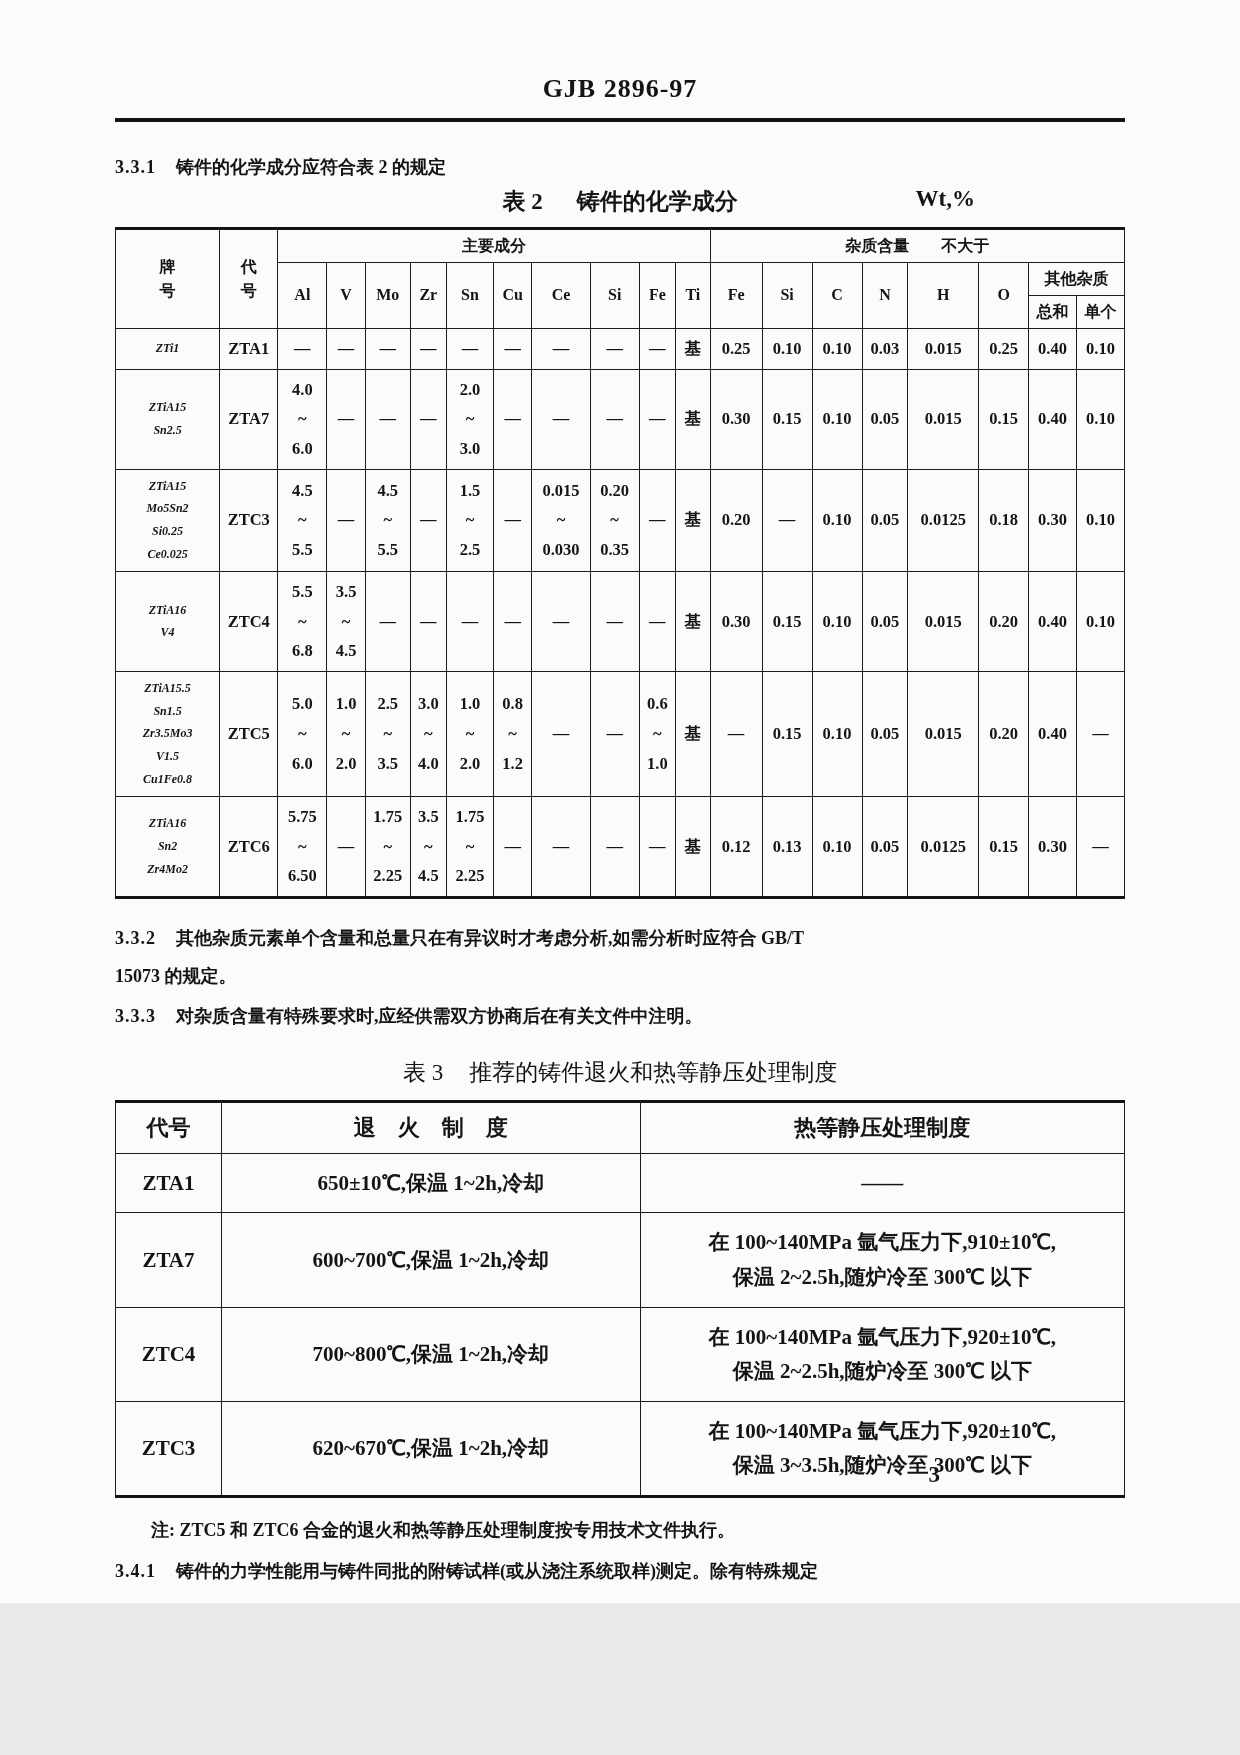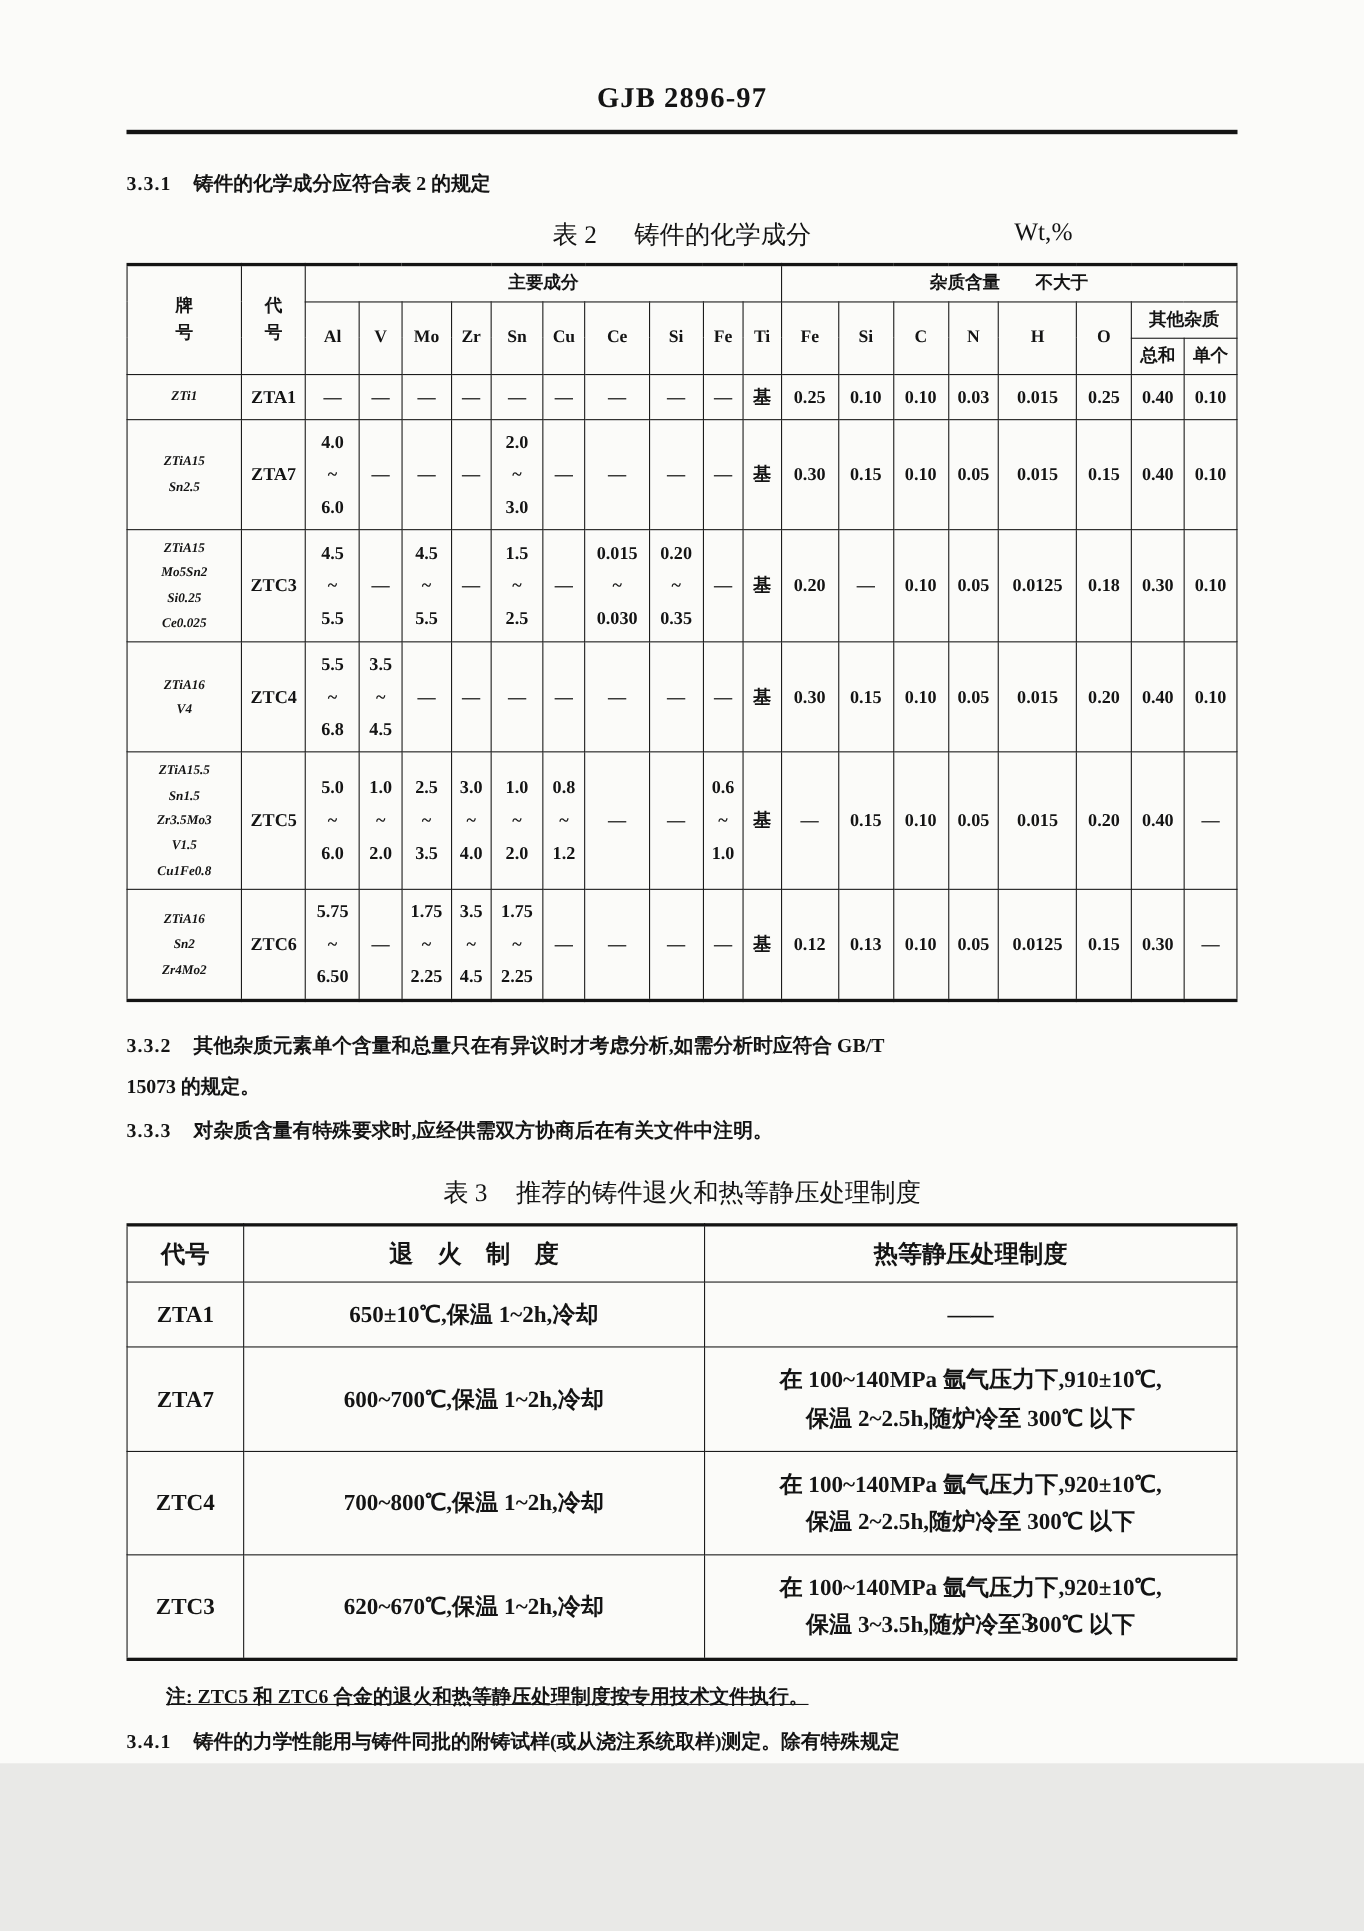--- a/index.html
+++ b/index.html
@@ -22,39 +22,39 @@
 
   .para { font-size:18px; font-weight:bold; line-height:1.55; margin:0; }
   .sec-num { margin-right:20px; letter-spacing:1px; }
   .p-331 { margin-top:32px; }
   .p-332 { margin-top:26px; }
   .p-cont { margin-top:10px; }
   .p-333 { margin-top:12px; }
 
   .t2-caption {
     position:relative; text-align:center;
-    font-size:23px; font-weight:normal; margin-top:16px; margin-bottom:10px;
+    font-size:23px; font-weight:bold; margin-top:4px; margin-bottom:10px;
   }
   .t2-caption .cap-label { margin-right:34px; }
   .t2-caption .cap-unit { position:absolute; right:150px; top:0; }
 
   table { border-collapse:collapse; table-layout:fixed; width:100%; }
   th, td { border:1px solid #1c1c1c; text-align:center; vertical-align:middle; white-space:pre-line; }
 
   .t2 { border-top:3px solid #141414; border-bottom:3px solid #141414; }
   .t2 th { font-size:16px; font-weight:bold; padding:4px 1px; line-height:1.5; }
   .t2 td { font-size:16.5px; padding:5px 1px; line-height:1.8; font-weight:bold; }
   .t2 td:first-child { font-size:12px; line-height:1.9;font-style:italic; }
 
   .t3-caption { text-align:center; font-size:23px; font-weight:normal; margin:26px 0 12px 0; }
   .t3 { border-top:3px solid #141414; border-bottom:3px solid #141414; }
   .t3 th { font-size:22px; font-weight:bold; padding:10px 4px; }
   .t3 td { font-size:21px; font-weight:bold; padding:12px 6px; line-height:1.65; }
 
-  .note { font-size:18px; font-weight:bold; margin:20px 0 0 36px;text-decoration:underline; }
+  .note { font-size:18px; font-weight:bold; margin:20px 0 0 36px; }
   .p-34 { margin-top:22px; }
   .p-341 { margin-top:16px; }
   .page-number {
     position:absolute; right:300px; top:1462px;
     font-size:23px; font-weight:bold;
   }
 </style>
 </head>
 <body>
 

